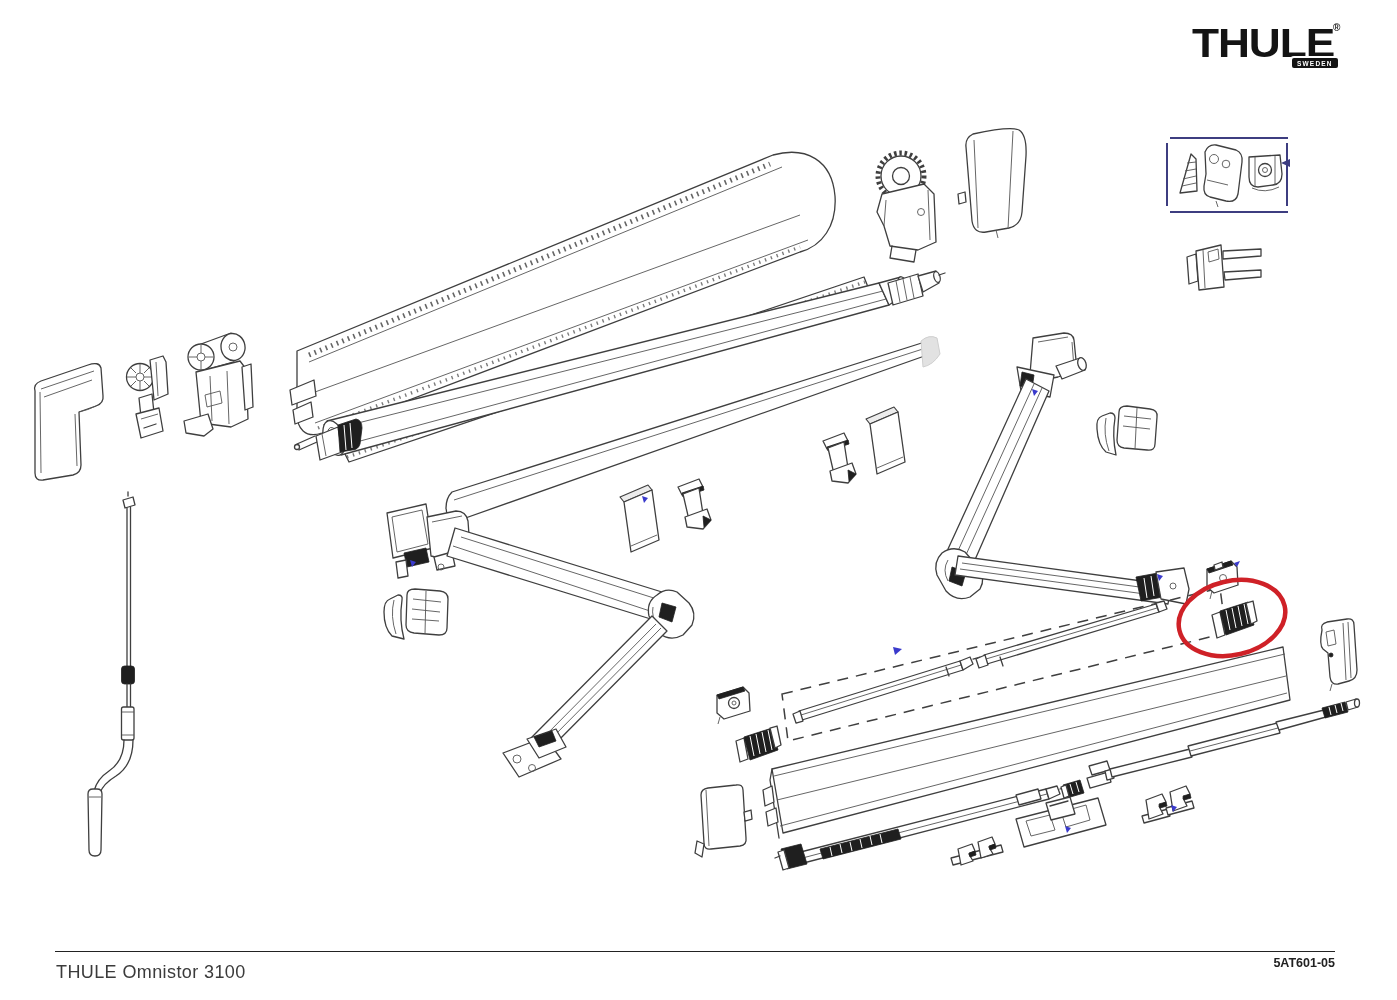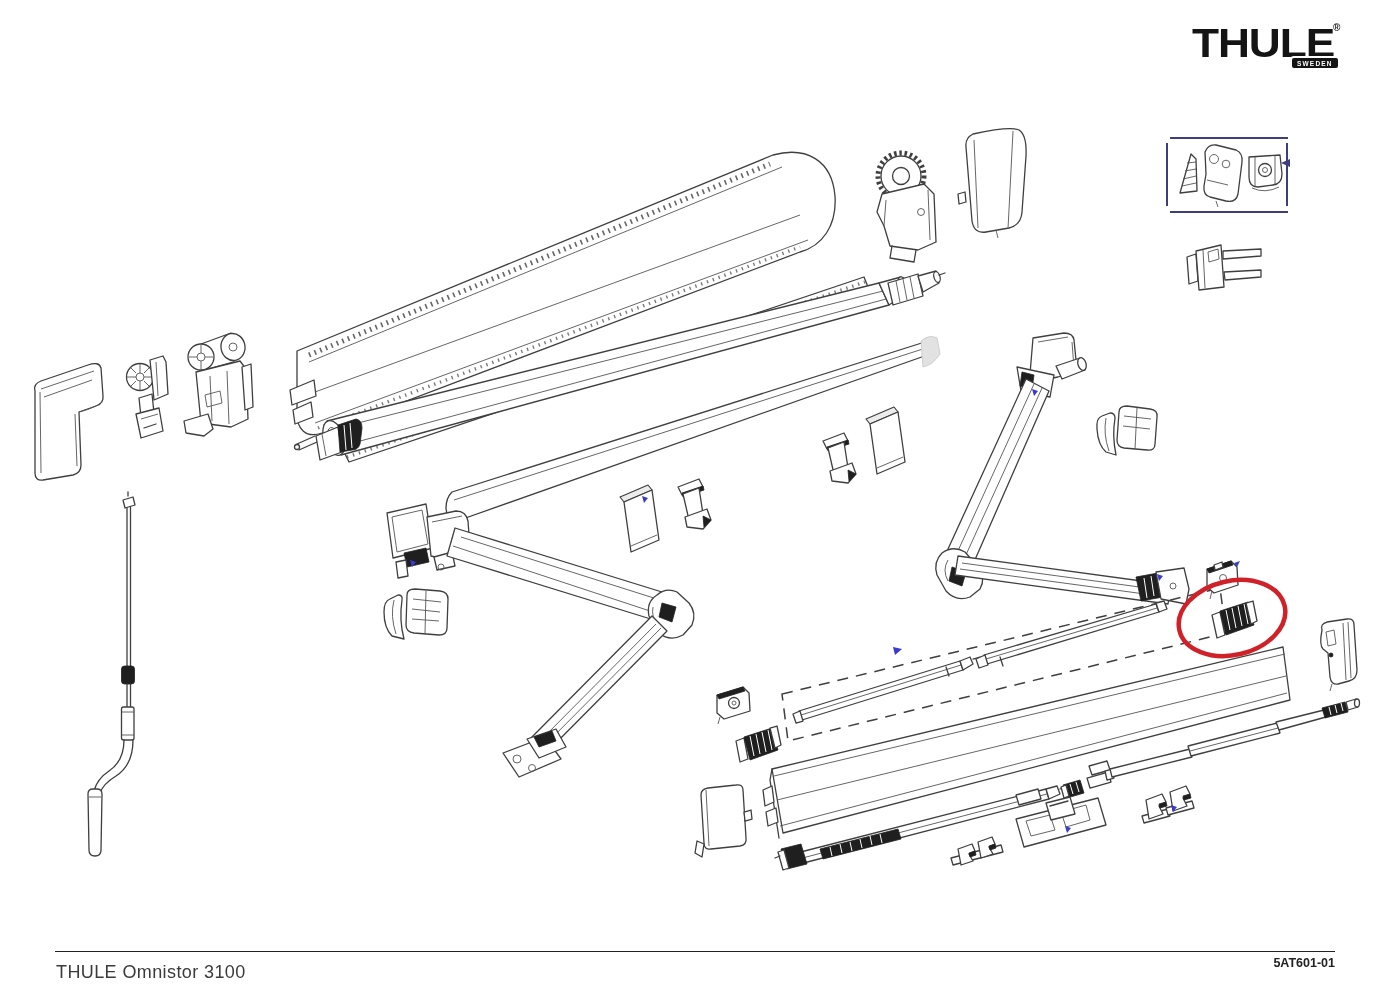--- a/index.html
+++ b/index.html
@@ -408,13 +408,13 @@
 </svg>
 
 <div class="logo">
   <span class="logo-word">THULE</span>
   <span class="logo-reg">®</span>
   <span class="logo-sub">SWEDEN</span>
 </div>
 
 <div class="footer-line"></div>
 <div class="footer-title">THULE Omnistor 3100</div>
-<div class="footer-num">5AT601-01</div>
+<div class="footer-num">5AT601-05</div>
 
 </body></html>

